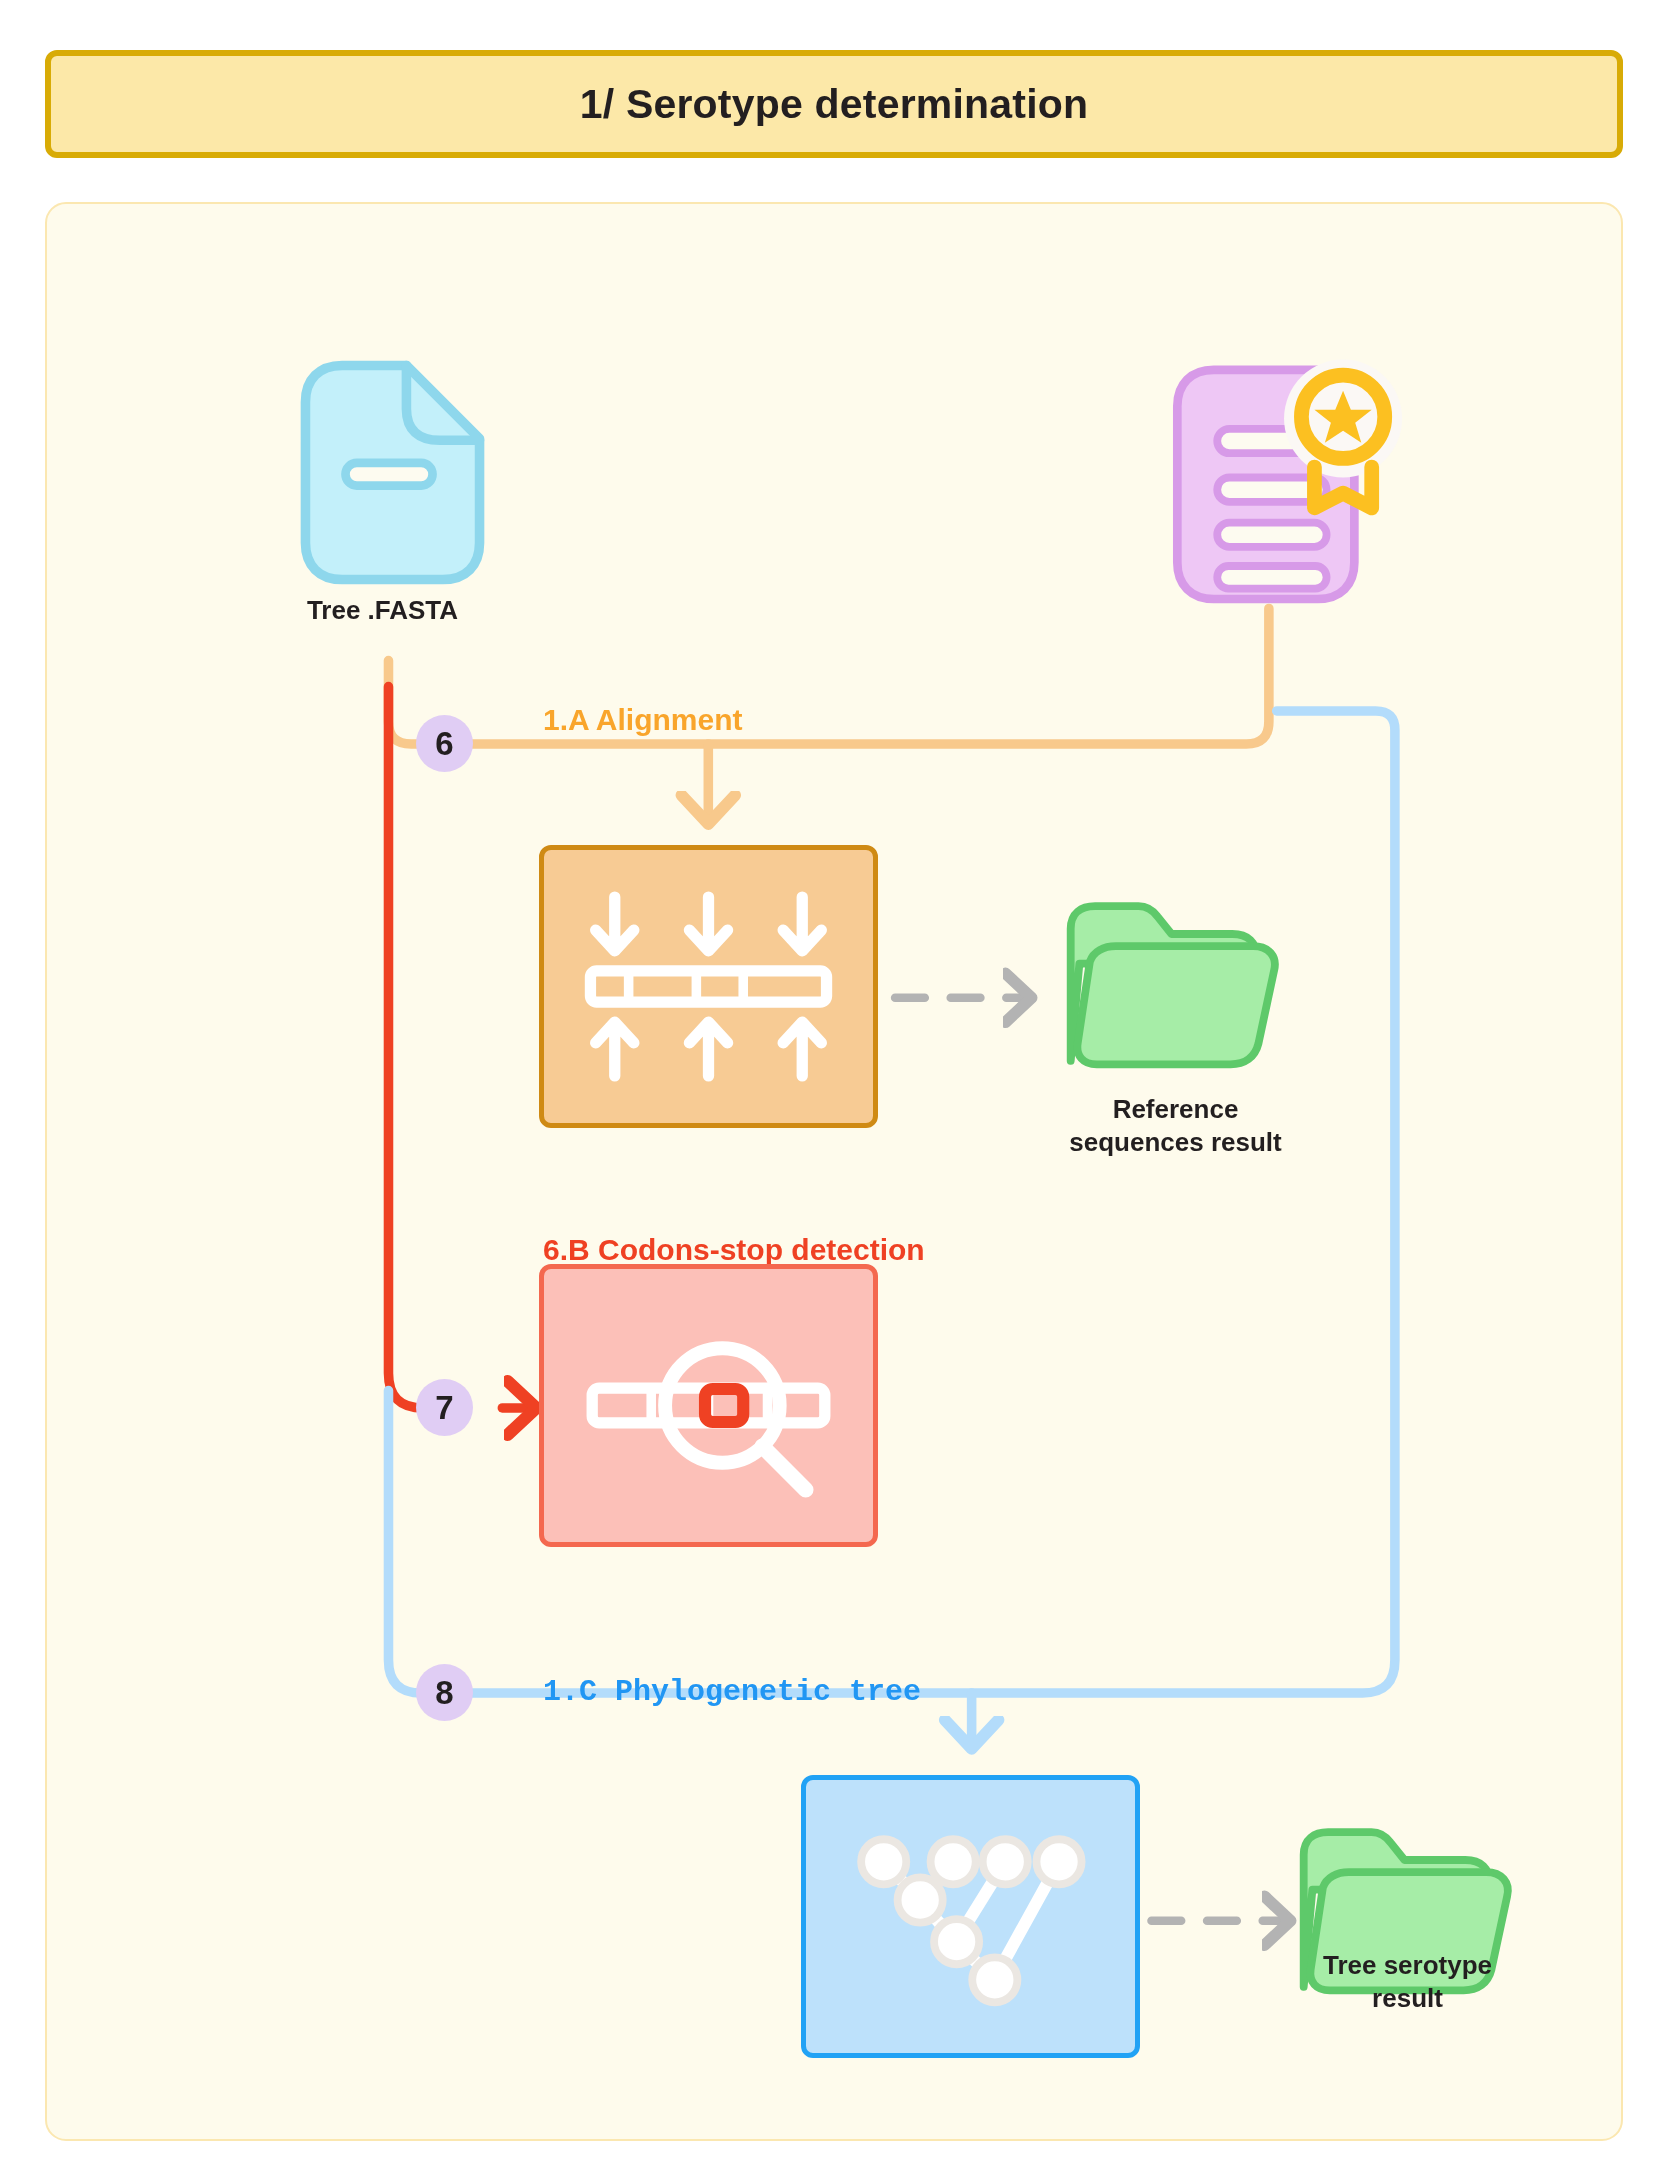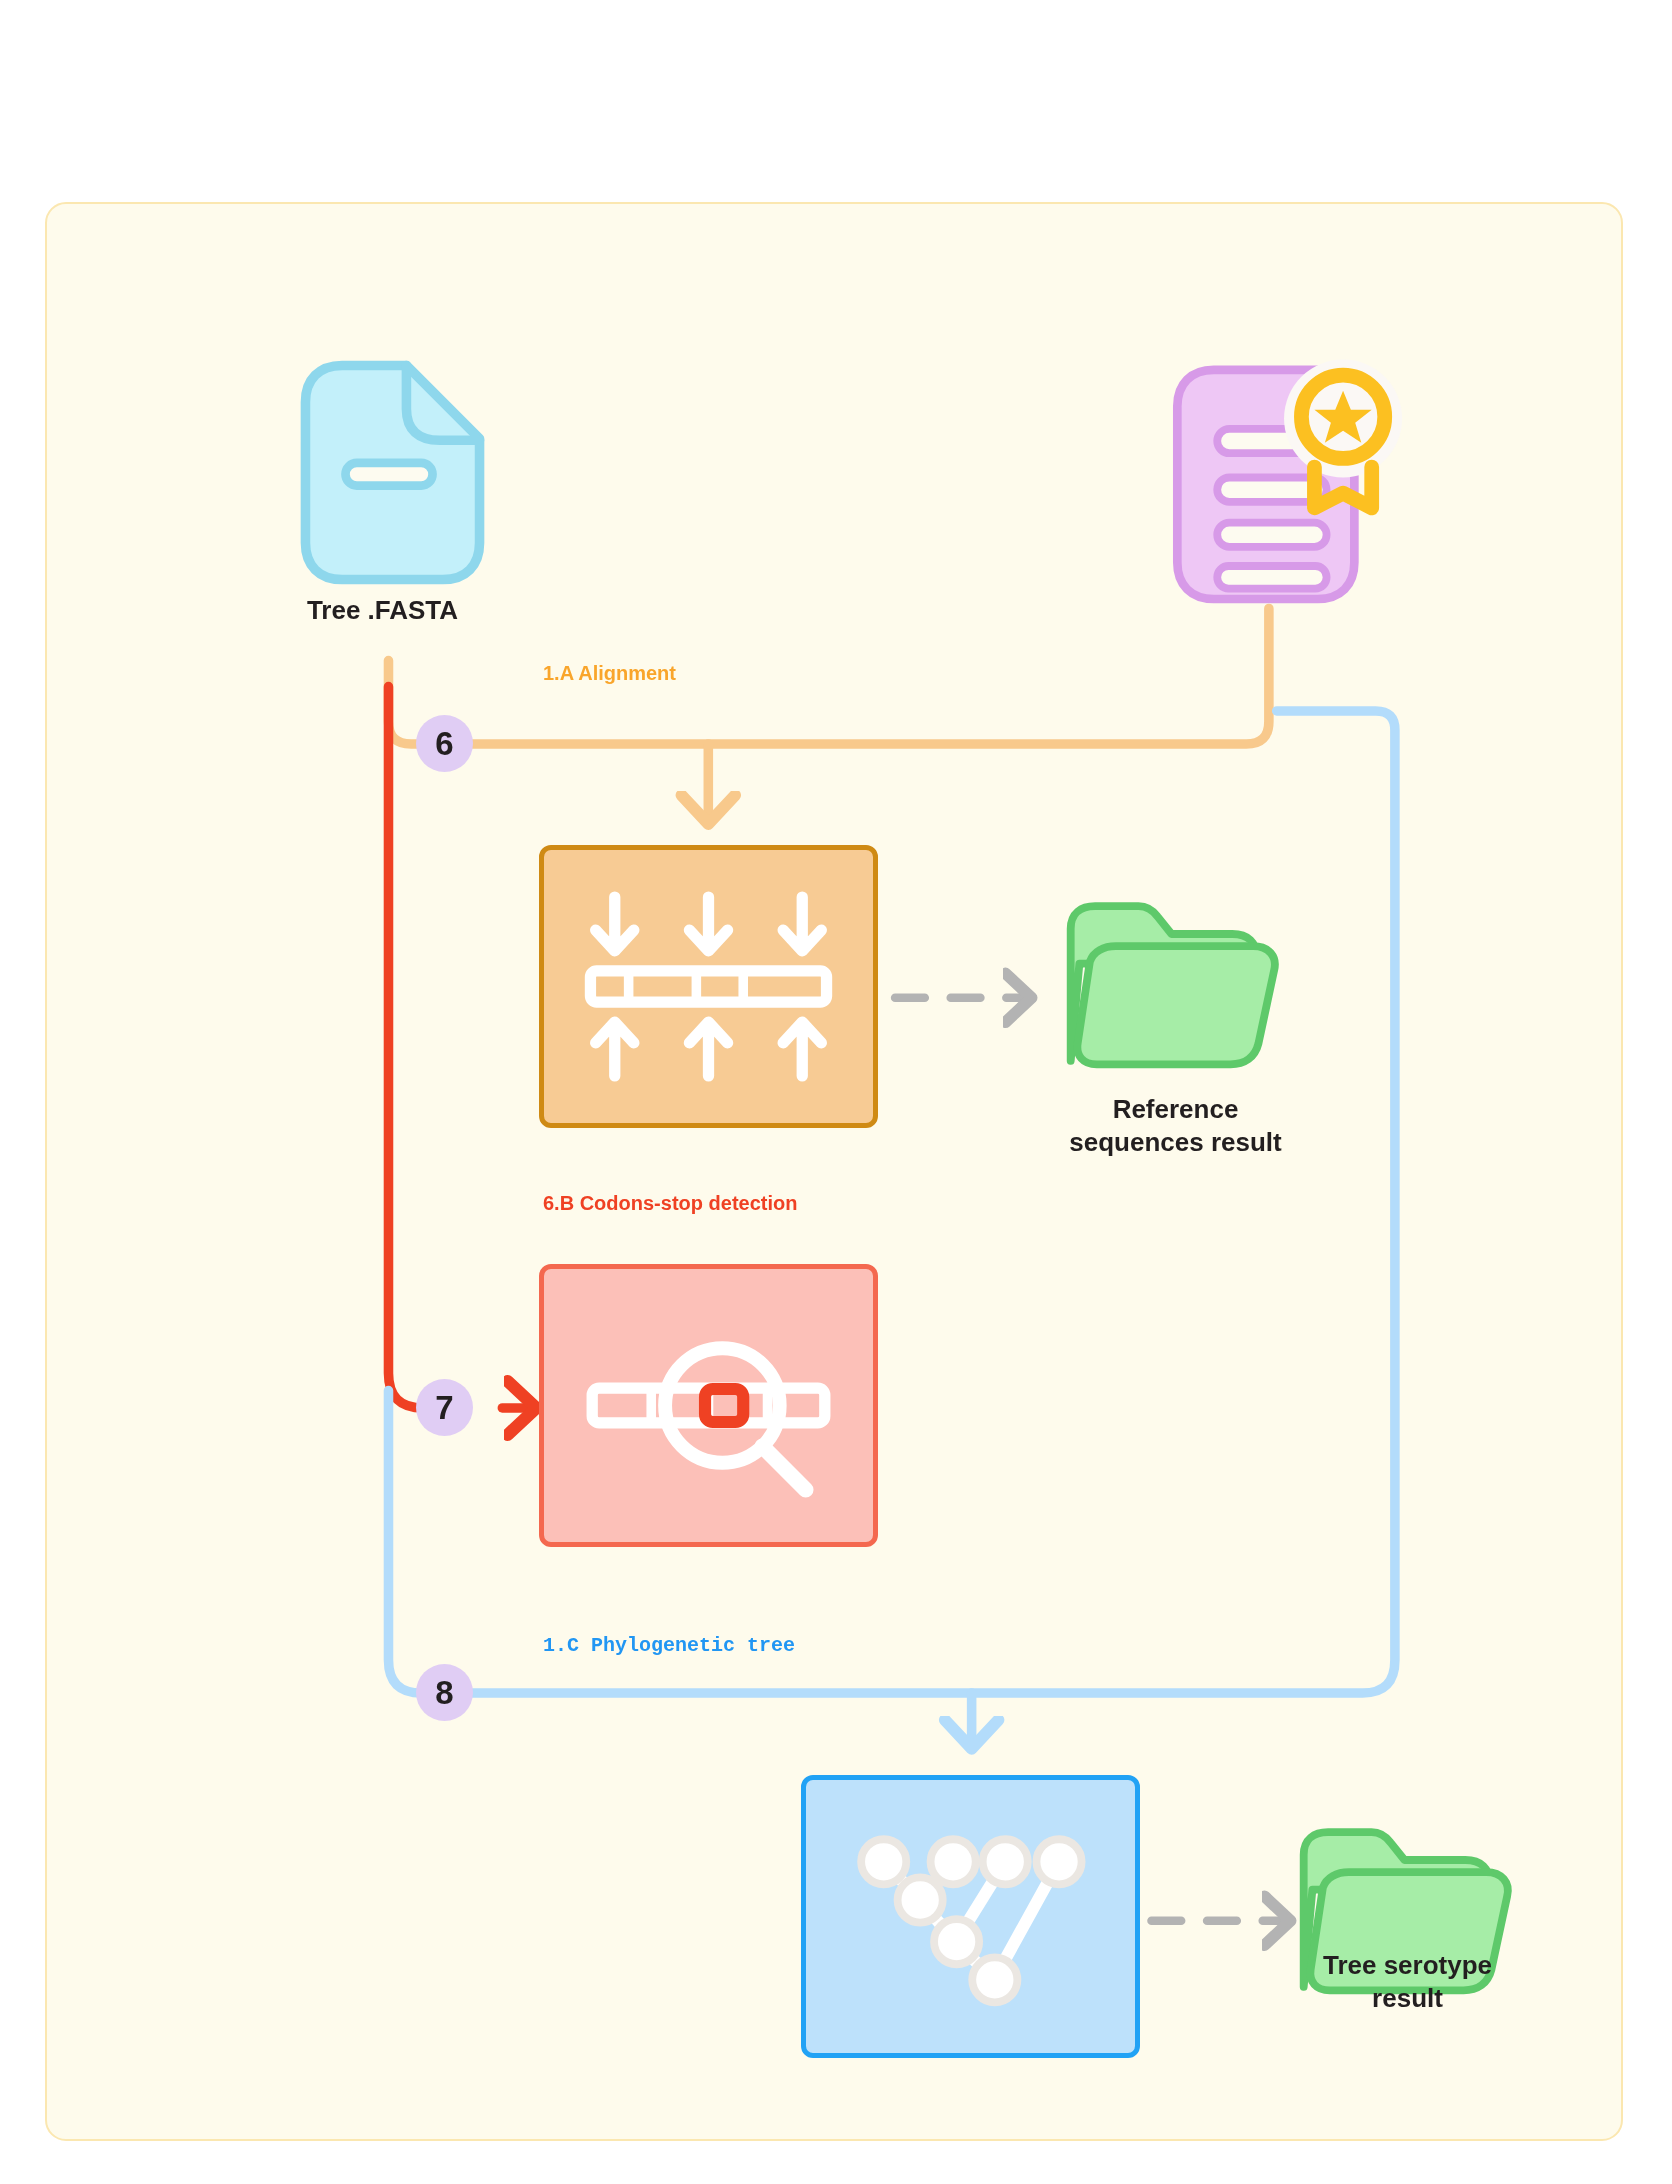--- a/index.html
+++ b/index.html
@@ -31,21 +31,21 @@
 
   
   .node{position:absolute;}
 
   
   .cap{
     position:absolute;text-align:center;font-weight:bold;color:#231f20;
     font-size:26px;line-height:1.28;
   }
   .step-title{
-    position:absolute;font-weight:bold;font-size:20px;white-space:nowrap;
+    position:absolute;font-weight:bold;font-size:30px;white-space:nowrap;margin-top:41px;
   }
   .ttl-a{color:#f9a52b;}
   .ttl-b{color:#ef4123;}
   .ttl-c{color:#2196f3;font-family:Liberation Mono, monospace;}
 
   
   .bubble{
     position:absolute;width:57px;height:57px;border-radius:50%;
     background:#e0cdf4;display:flex;align-items:center;justify-content:center;
     font-size:33px;font-weight:bold;color:#231f20;box-sizing:border-box;
@@ -63,20 +63,23 @@
   
   .cap-fasta{width:261px;}
   .cap-ref{width:452px;font-size:27px;}
   .cap-res{width:287px;}
 </style>
 </head>
 <body>
 
 <div id="stage">
 
+  <div class="header-bar">
+    <div class="header-title">1/ Serotype determination</div>
+  </div>
 
   <div class="body-card"></div>
 
   <svg id="wires" viewBox="0 0 1925 2514" xmlns="http://www.w3.org/2000/svg">
     <defs>
       <marker id="ah-orange" markerWidth="7" markerHeight="7" refX="3.4" refY="3.5" orient="auto" markerUnits="strokeWidth">
         <path d="M0.4,0.7 L3.4,3.5 L0.4,6.3" fill="none" stroke="#f8c98c" stroke-width="1.25" stroke-linecap="round" stroke-linejoin="round"></path>
       </marker>
       <marker id="ah-blue" markerWidth="7" markerHeight="7" refX="3.4" refY="3.5" orient="auto" markerUnits="strokeWidth">
         <path d="M0.4,0.7 L3.4,3.5 L0.4,6.3" fill="none" stroke="#b3dcfb" stroke-width="1.25" stroke-linecap="round" stroke-linejoin="round"></path>

